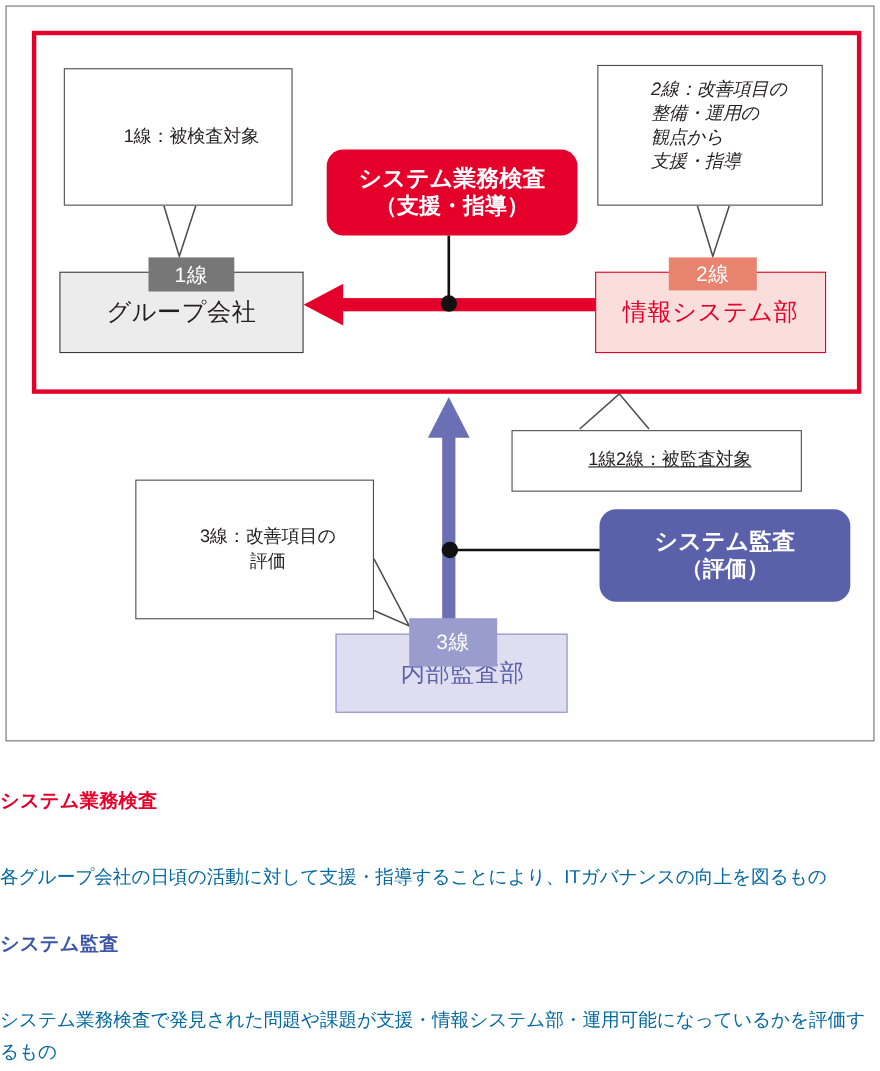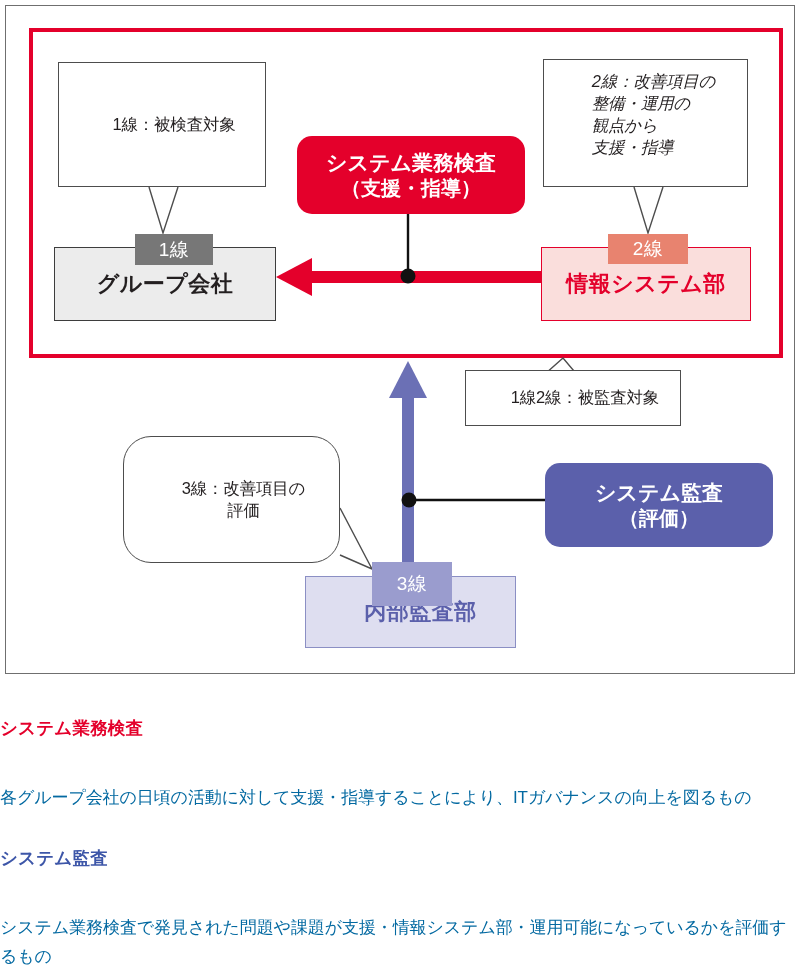--- a/index.html
+++ b/index.html
@@ -84,40 +84,40 @@
     text-align: left;
     padding-left: 16px;
     font-style: italic;
   }
   #callout-line2 .indent-block {
     display: inline-block;
     text-align: left;
   }
   #callout-line12-audited {
     left: 459px;
-    top: 364px;
-    width: 216px;
+    top: 385px;
+    width: 264px;
     height: 56px;
+    text-decoration: underline;
   }
   #callout-line3 {
     left: 117px;
     top: 430px;
     width: 217px;
     height: 127px;
-    border-radius: 28px;
   }
 
   
   .entity {
     position: absolute;
     box-sizing: border-box;
     display: flex;
     align-items: center;
     justify-content: center;
-    font-weight: bold;
+    font-weight: normal;
     letter-spacing: 0.5px;
   }
 
   #entity-group-company {
     left: 48px;
     top: 241px;
     width: 222px;
     height: 74px;
     background: #ececec;
     border: 1.6px solid #3d3d3d;

